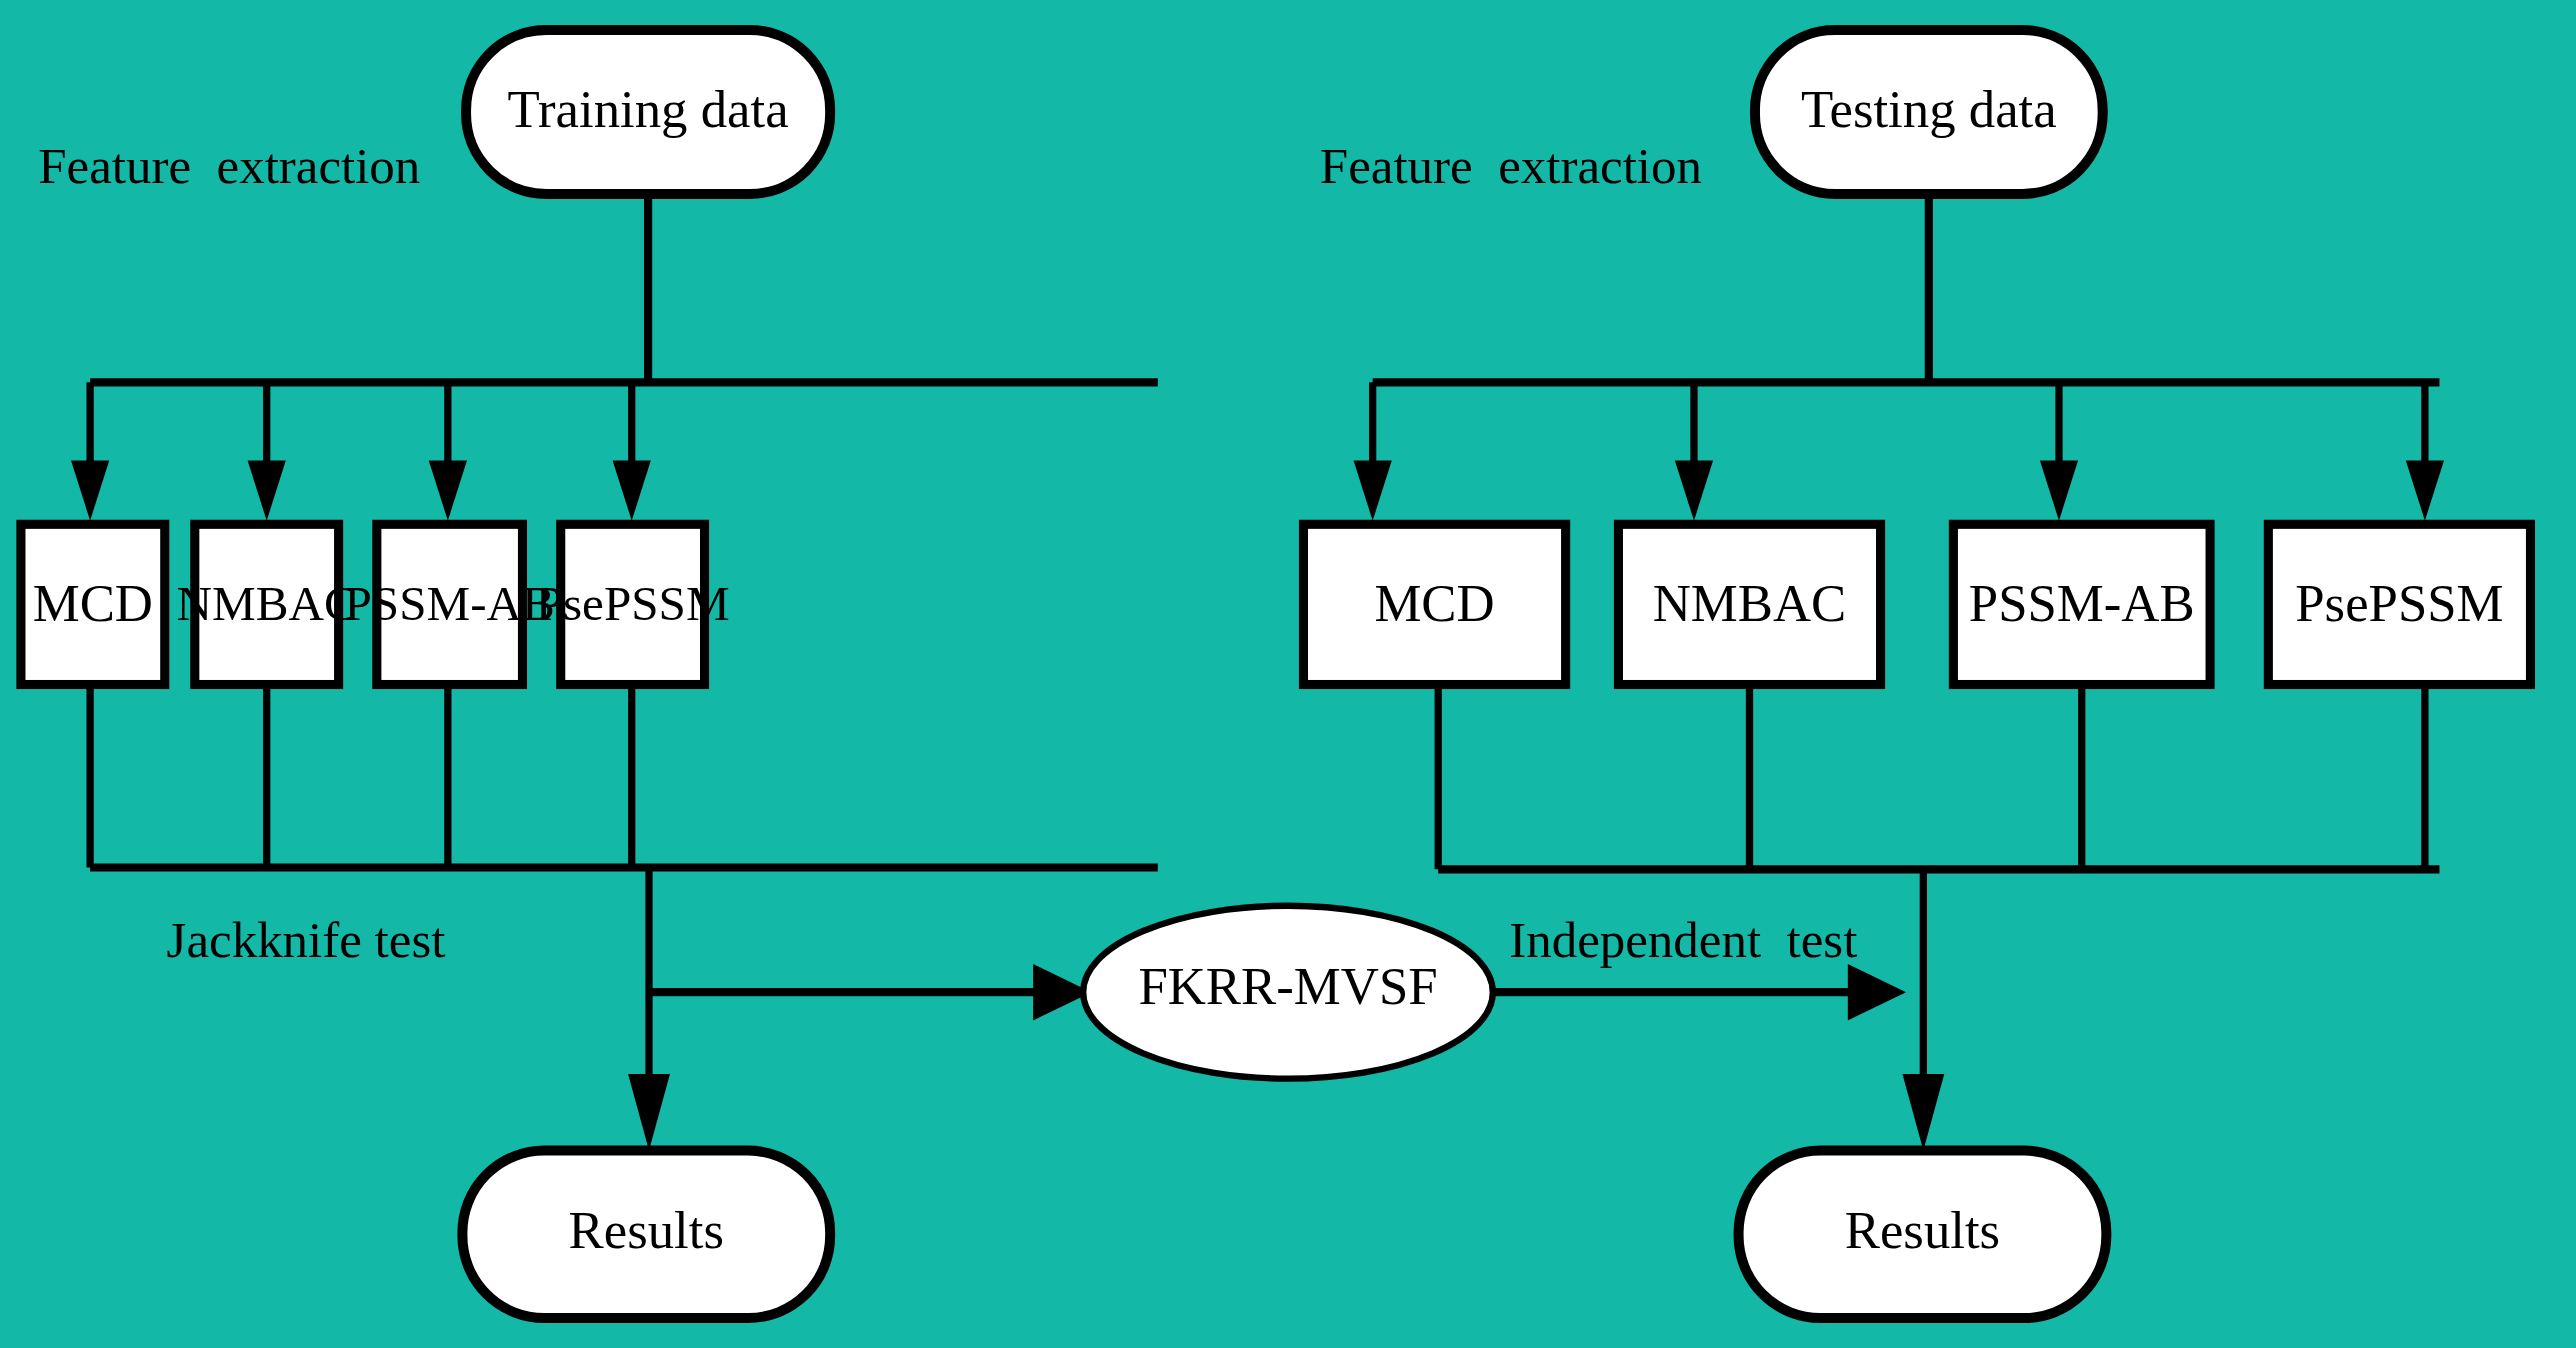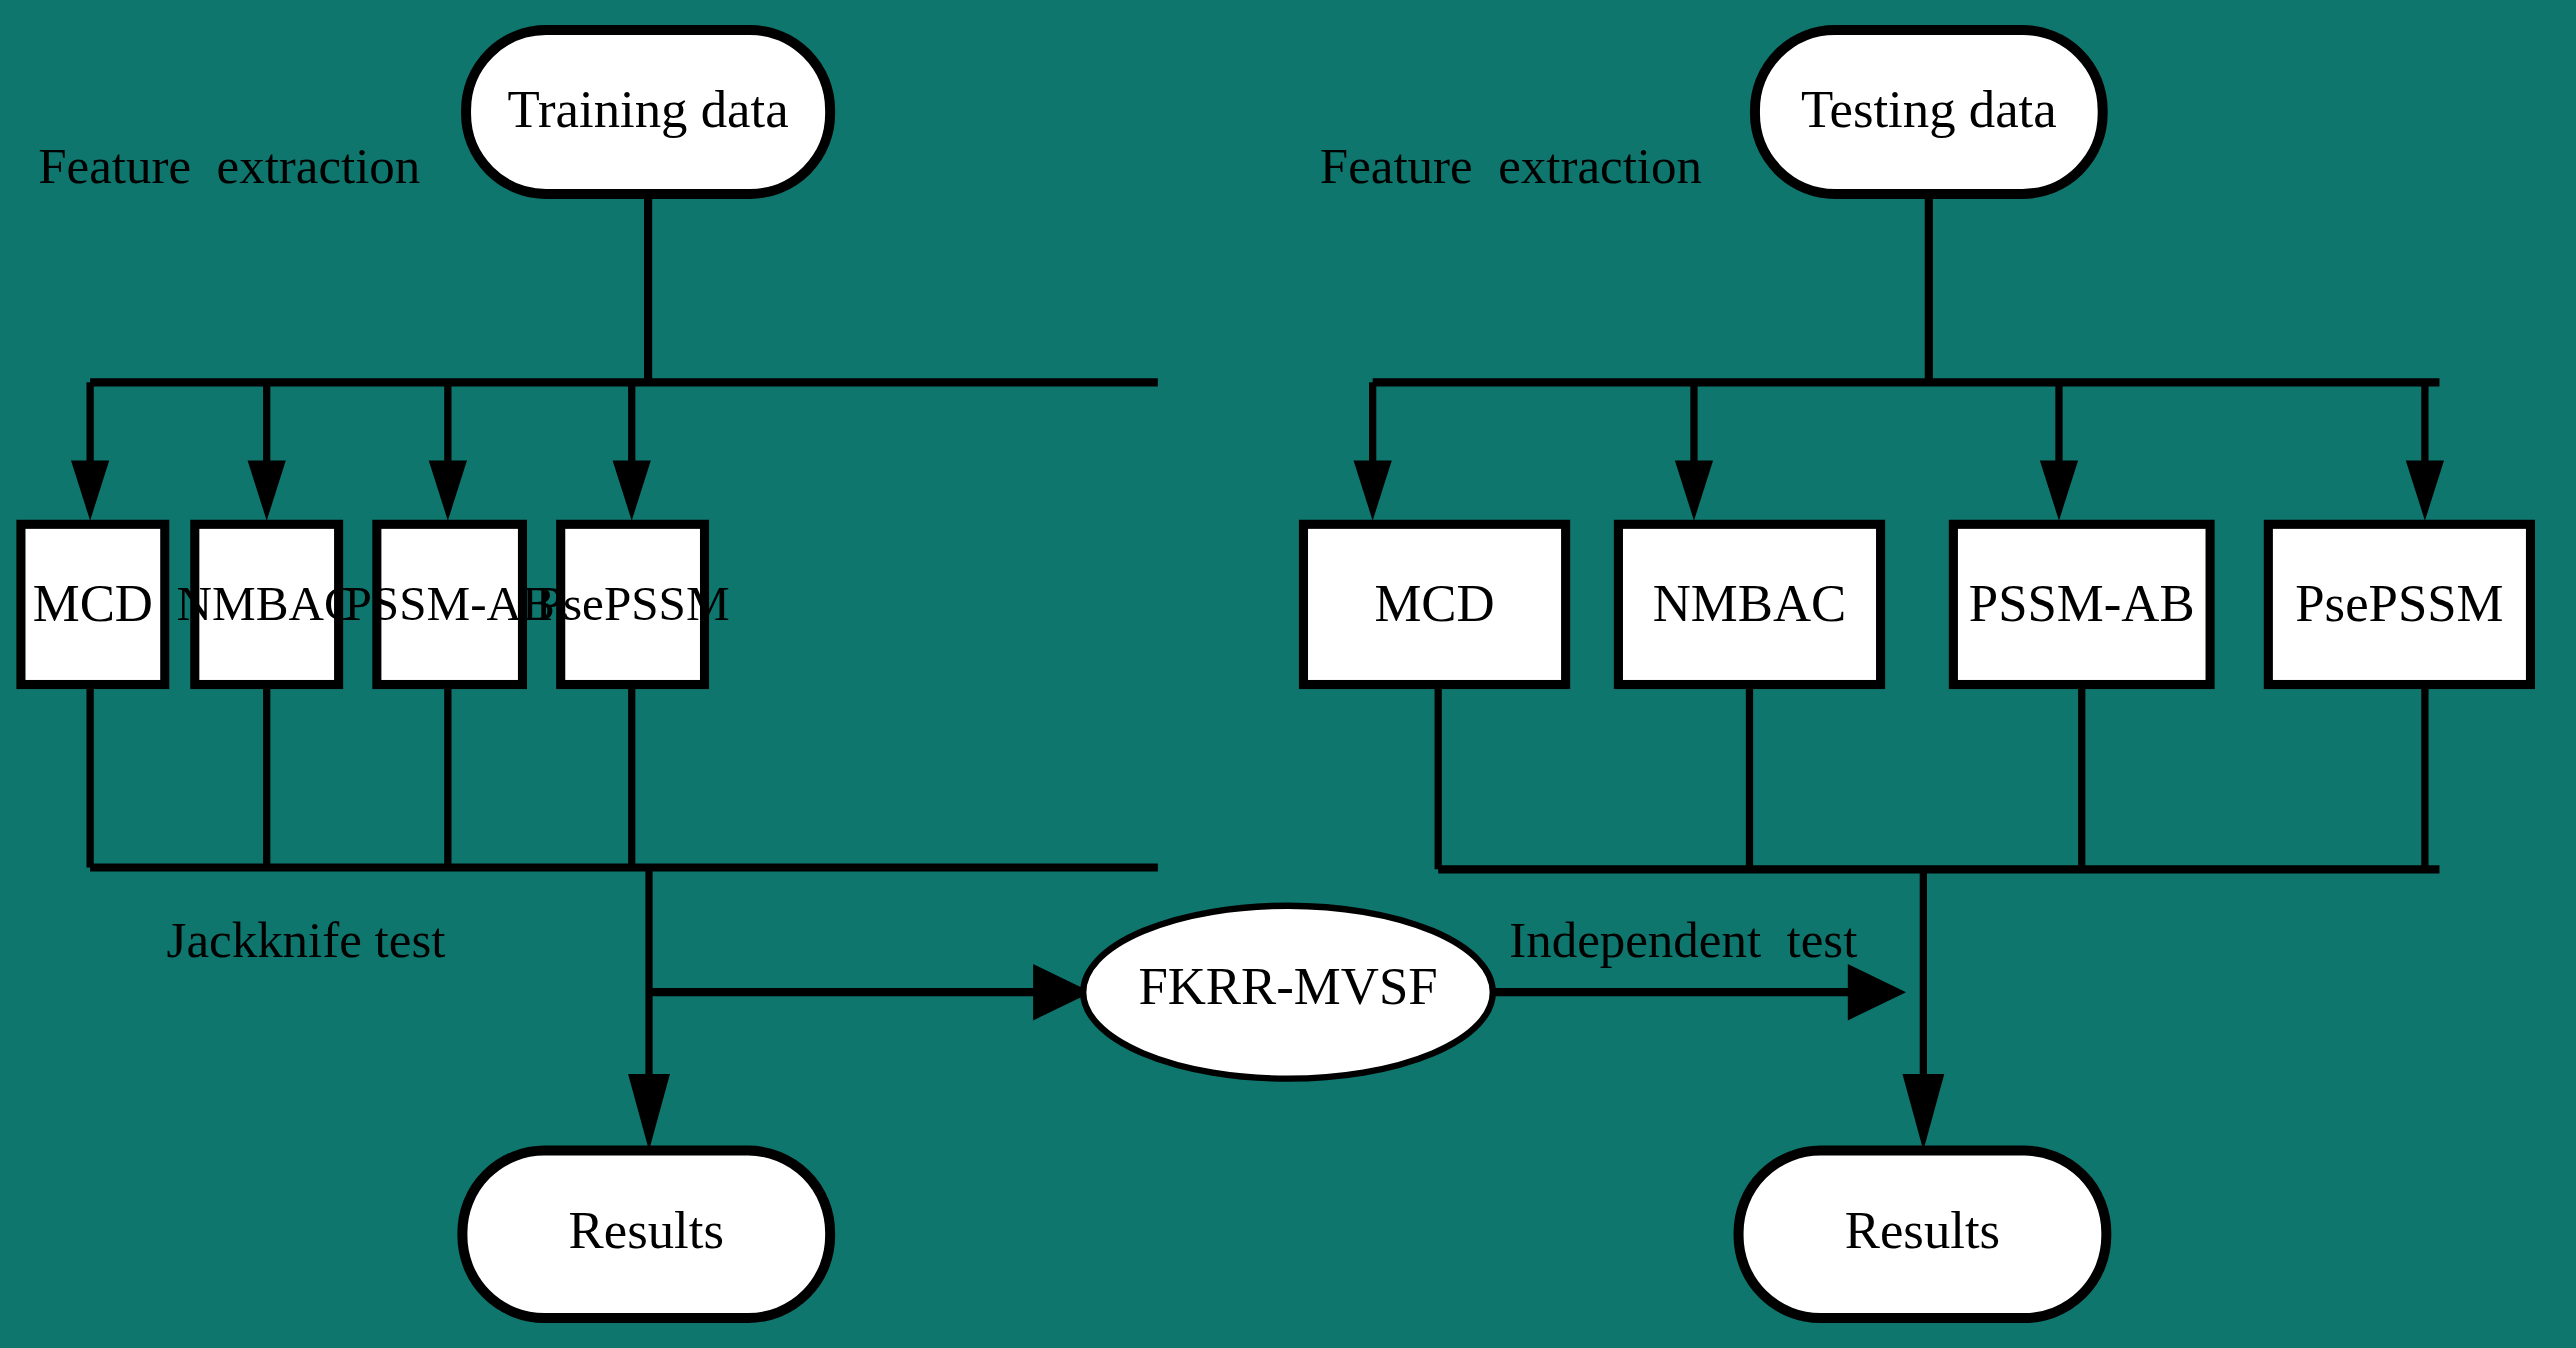--- a/index.html
+++ b/index.html
@@ -10,21 +10,21 @@
   body {
     width: 2576px;
     height: 1349px;
     overflow: hidden;
     font-family: "Liberation Serif", "DejaVu Serif", serif;
   }
   #diagram-root {
     position: relative;
     width: 2576px;
     height: 1349px;
-    background: #0f766e;
+    background: #14b8a6;
   }
   svg#flow {
     display: block;
     width: 2576px;
     height: 1349px;
   }
   .node-shape {
     fill: #ffffff;
     stroke: #000000;
   }

